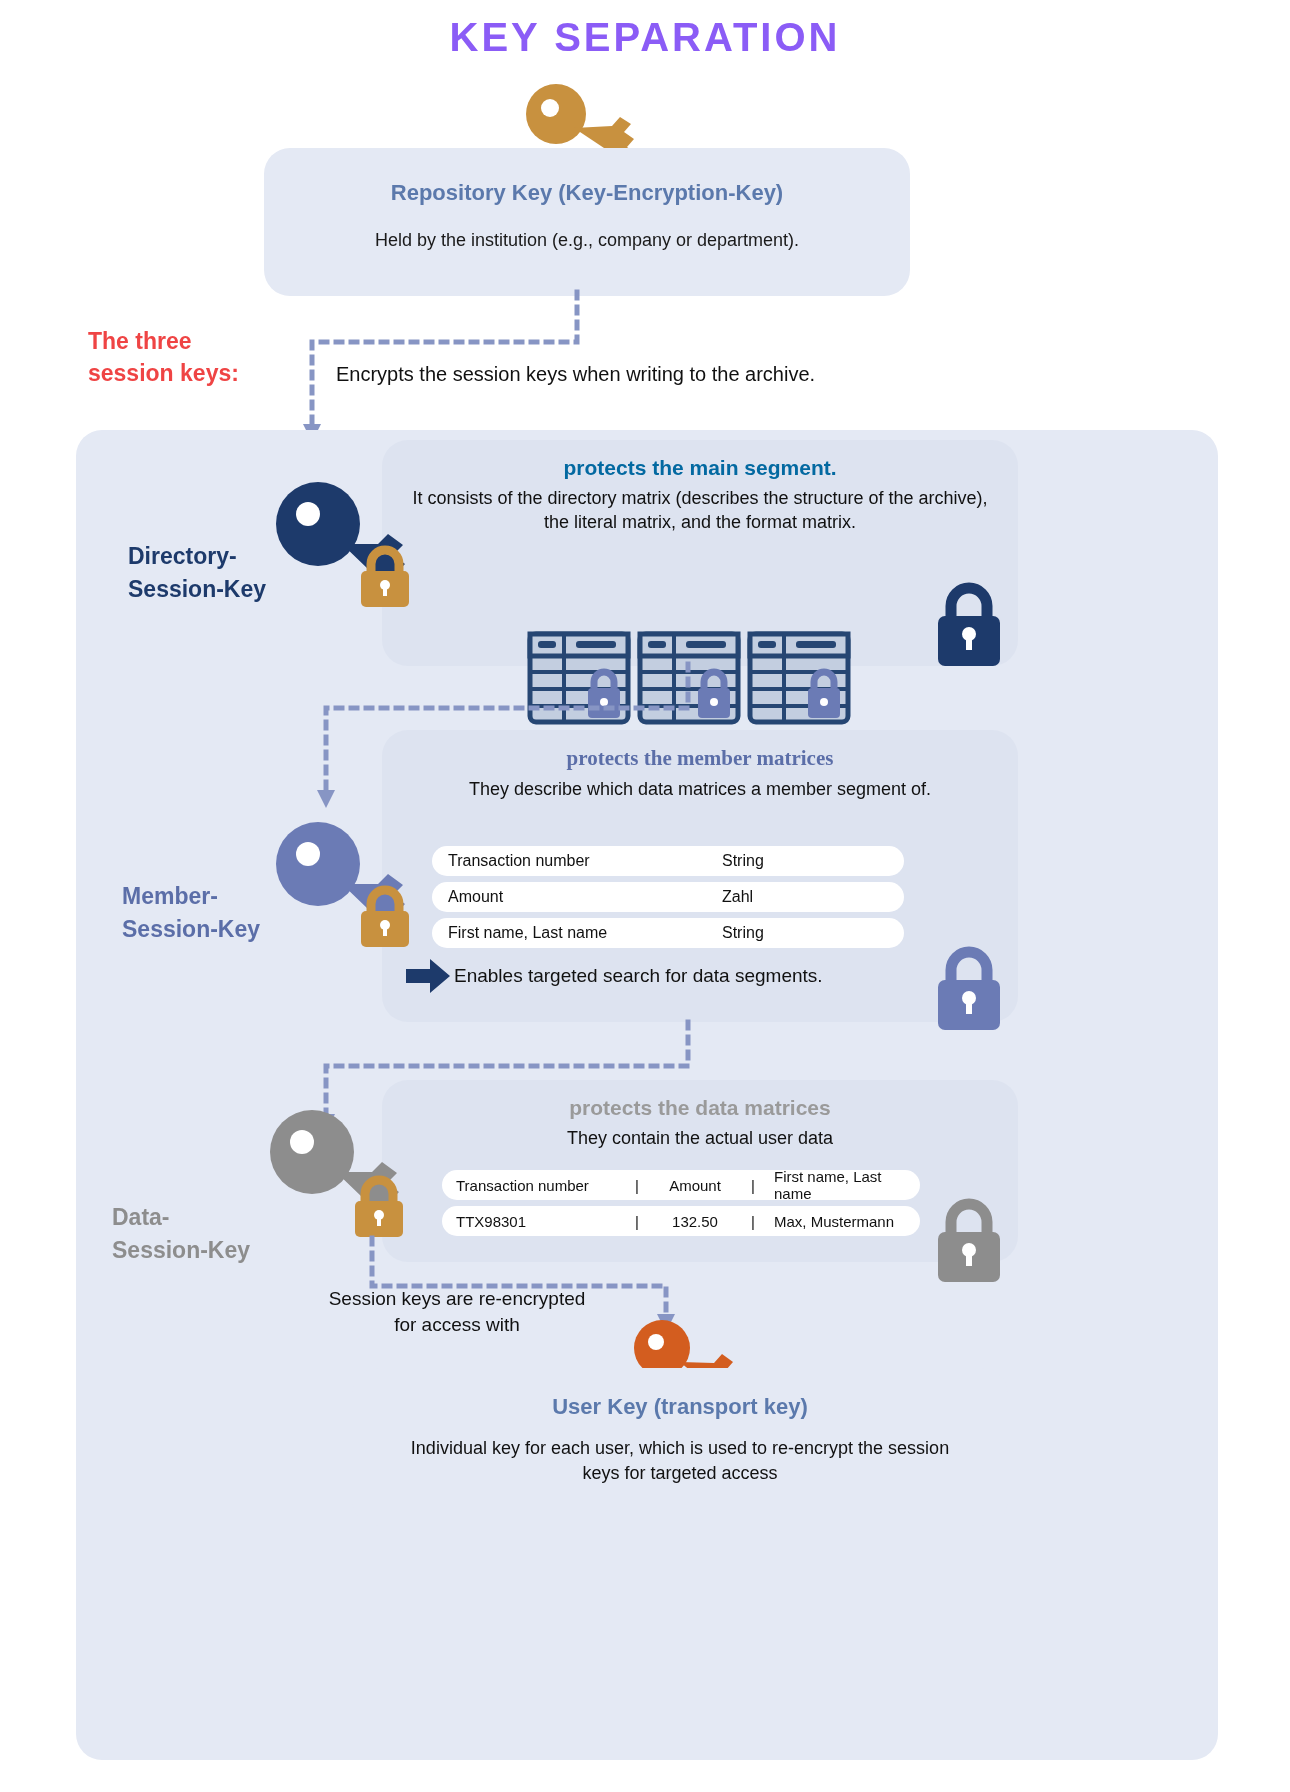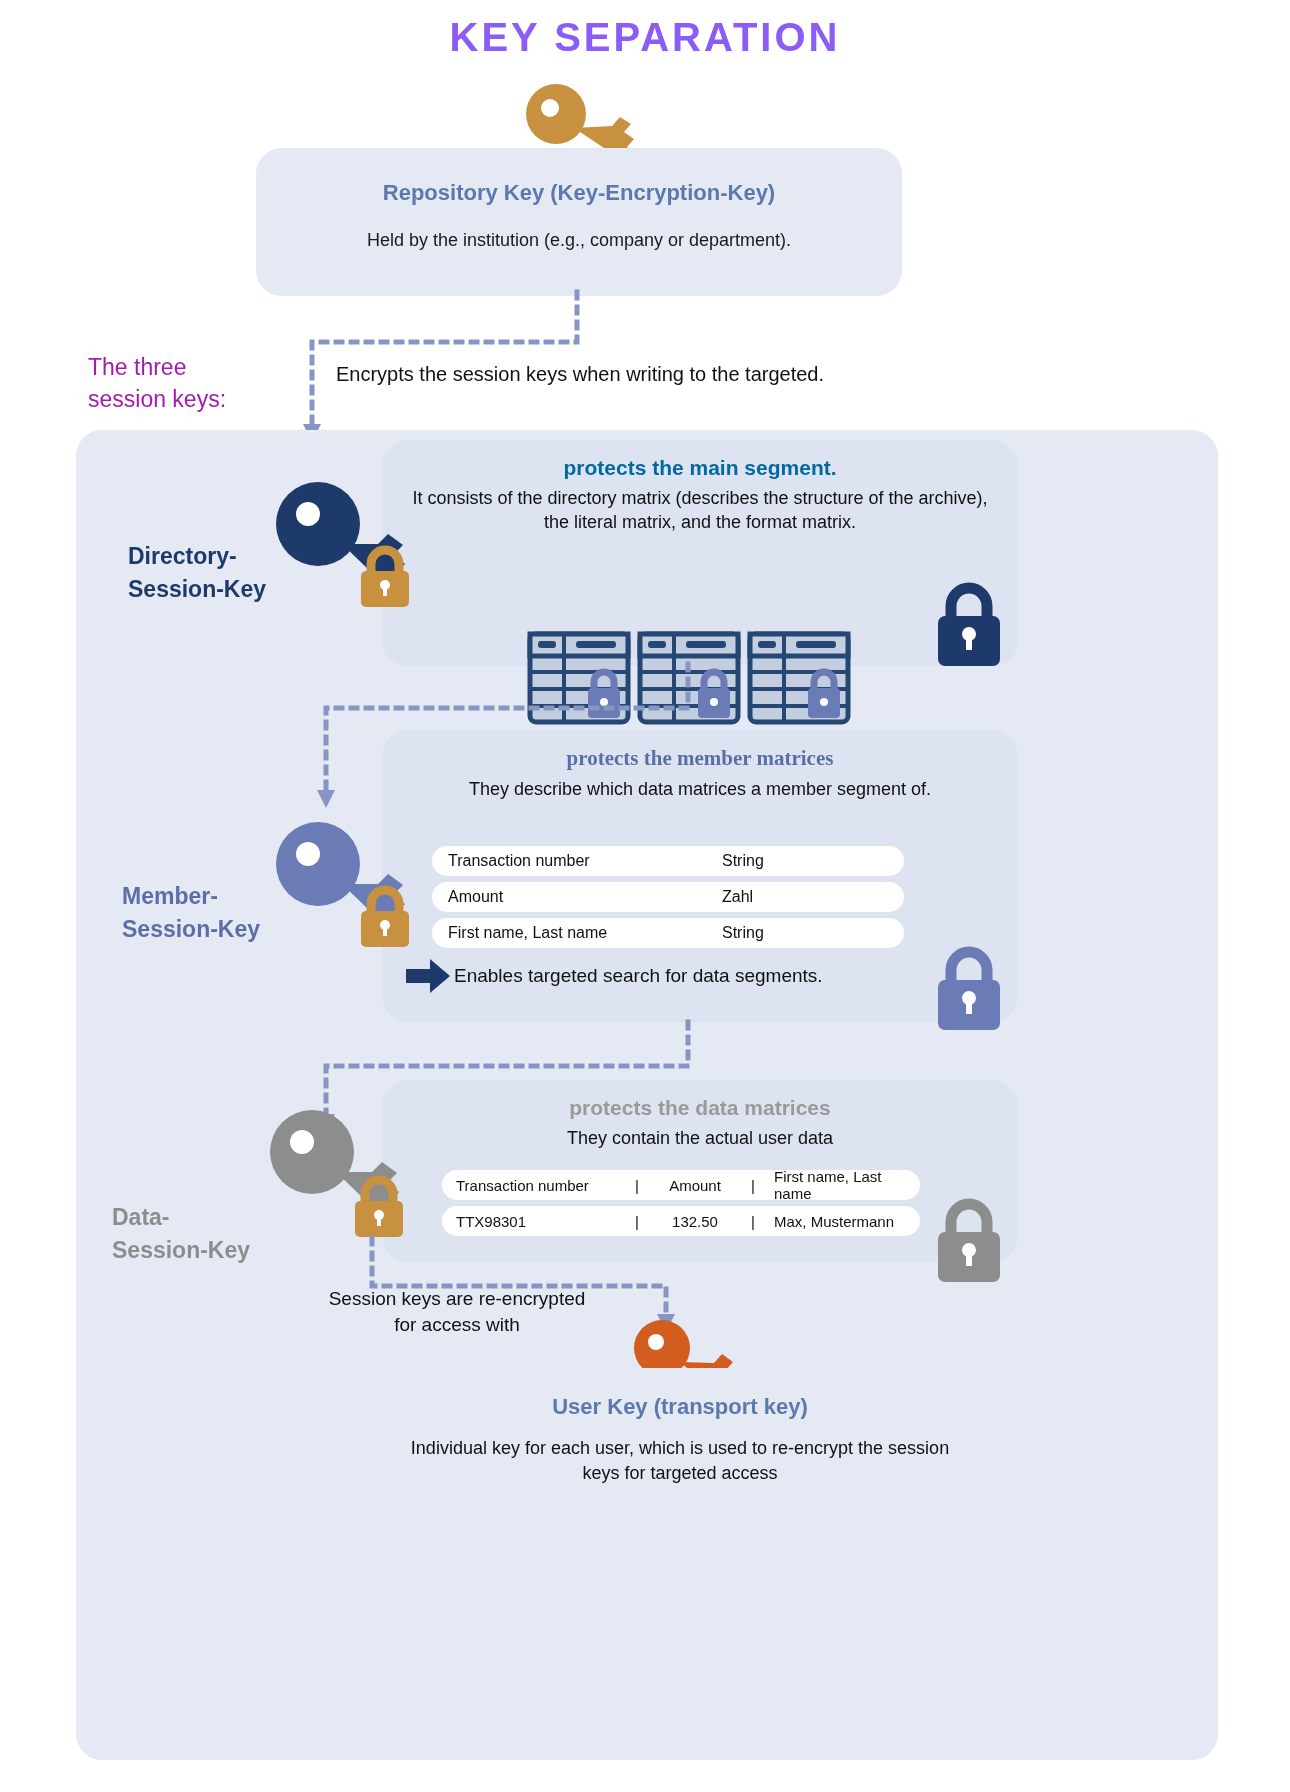--- a/index.html
+++ b/index.html
@@ -19,21 +19,21 @@
     font-size: 40px;
     font-weight: bold;
     letter-spacing: 3px;
     color: #8b5cf6;
     padding-top: 15px;
   }
 
   
   .repo-box {
     position: absolute;
-    left: 256px; top: 148px;
+    left: 264px; top: 148px;
     width: 646px; height: 148px;
     background: #e4e9f4;
     border-radius: 26px;
     text-align: center;
   }
   .repo-title {
     margin-top: 32px;
     font-size: 22px;
     font-weight: bold;
     color: #5b79ac;
@@ -50,24 +50,23 @@
     left: 524px; top: 84px;
     width: 118px; height: 82px;
   }
 
   
   .three-label {
     position: absolute;
     left: 88px; top: 325px;
     width: 210px;
     font-size: 23px;
-    font-weight: normal;
-    color: #a21caf;
+    font-weight: bold;
+    color: #ef4444;
     line-height: 1.4;
-    margin-top: 26px;
   }
 
   .encrypts-note {
     position: absolute;
     left: 336px; top: 363px;
     width: 600px;
     font-size: 20px;
     color: #111;
   }
 
@@ -210,21 +209,21 @@
 <div class="repo-box">
   <div class="repo-title">Repository Key (Key-Encryption-Key)</div>
   <div class="repo-sub">Held by the institution (e.g., company or department).</div>
 </div>
 
 <div class="three-label">
   <span style="white-space:pre-line">The three
 session keys:</span>
 </div>
 
-<div class="encrypts-note">Encrypts the session keys when writing to the targeted.</div>
+<div class="encrypts-note">Encrypts the session keys when writing to the archive.</div>
 
 <svg class="abs" style="left:290px; top:292px;" width="310" height="155">
   <path d="M287 0 L287 50 L22 50 L22 132" stroke="#8795c4" stroke-width="5" fill="none" stroke-dasharray="6 9" stroke-linecap="square"></path>
   <path d="M13 132 L22 150 L31 132 Z" fill="#8795c4"></path>
 </svg>
 
 <div class="outer-container"></div>
 
 <div class="sec-card card-dir">
   <div class="card-title t-dark">protects the main segment.</div>

